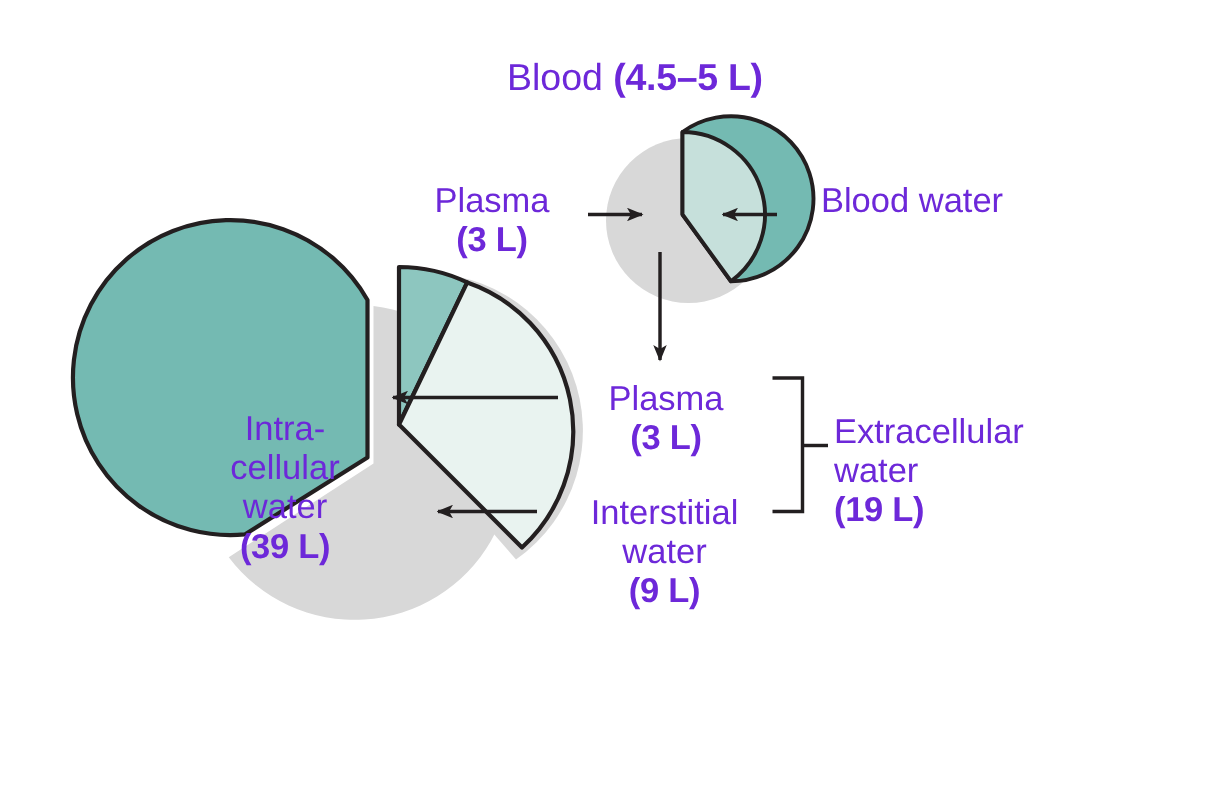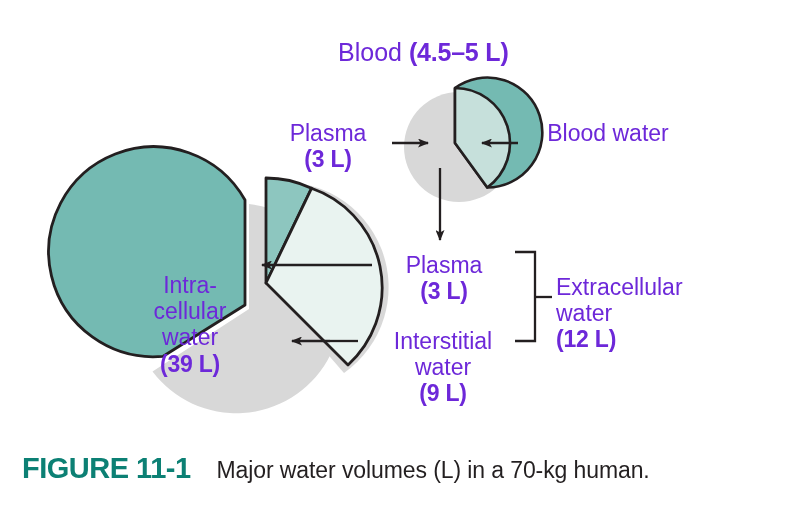--- a/index.html
+++ b/index.html
@@ -203,21 +203,17 @@
 
   <div class="lbl" id="interstitial-label">
     <span class="t">Interstitial</span>
     <span class="t">water</span>
     <span class="v">(9 L)</span>
   </div>
 
   <div class="lbl" id="extracellular-label">
     <span class="t">Extracellular</span>
     <span class="t">water</span>
-    <span class="v">(12 L)</span>
-  </div>
-
-  <div id="caption">
-    <span id="caption-figure-number" style="color: rgb(12, 128, 116);">FIGURE 11-1</span>
-    <span id="caption-text">Major water volumes (L) in a 70-kg human.</span>
-  </div>
+    <span class="v">(19 L)</span>
+  </div>
+
 
 </div>
 
 </body></html>

